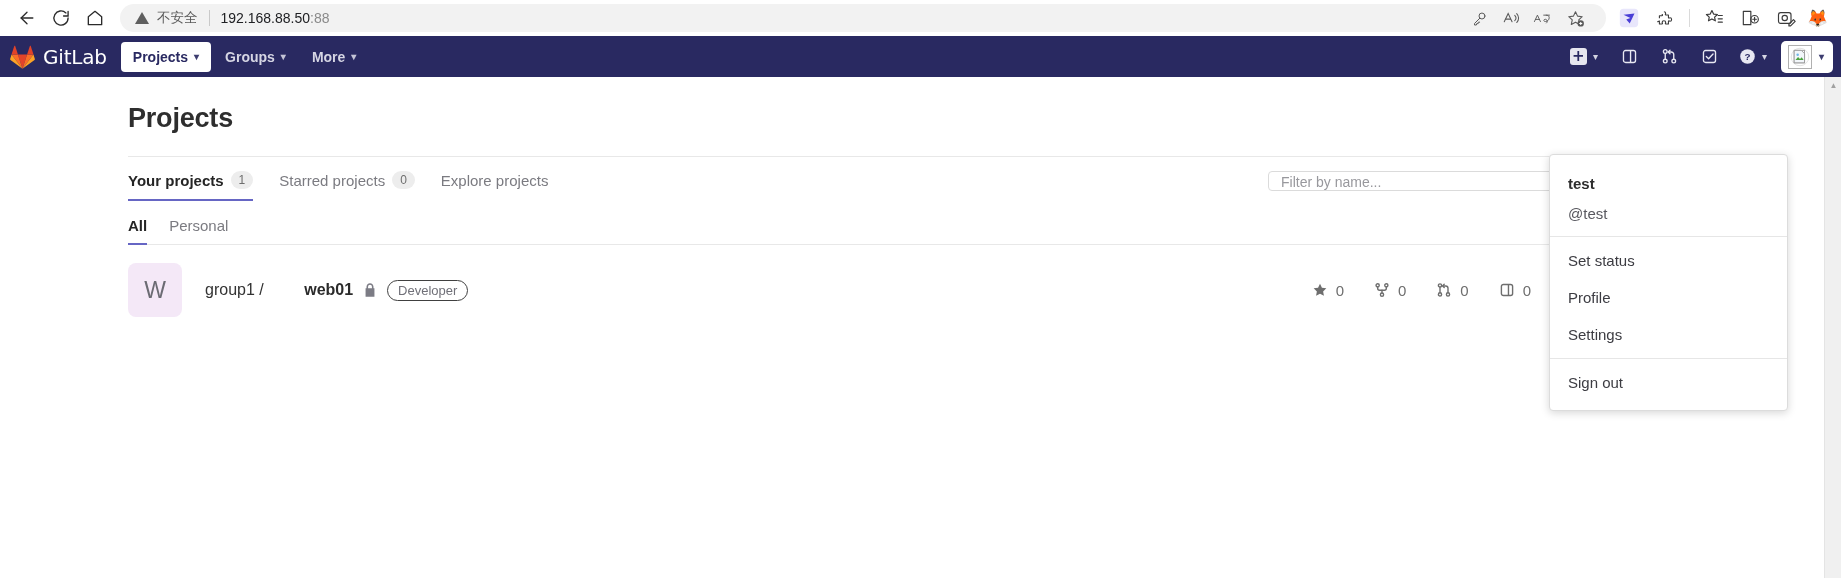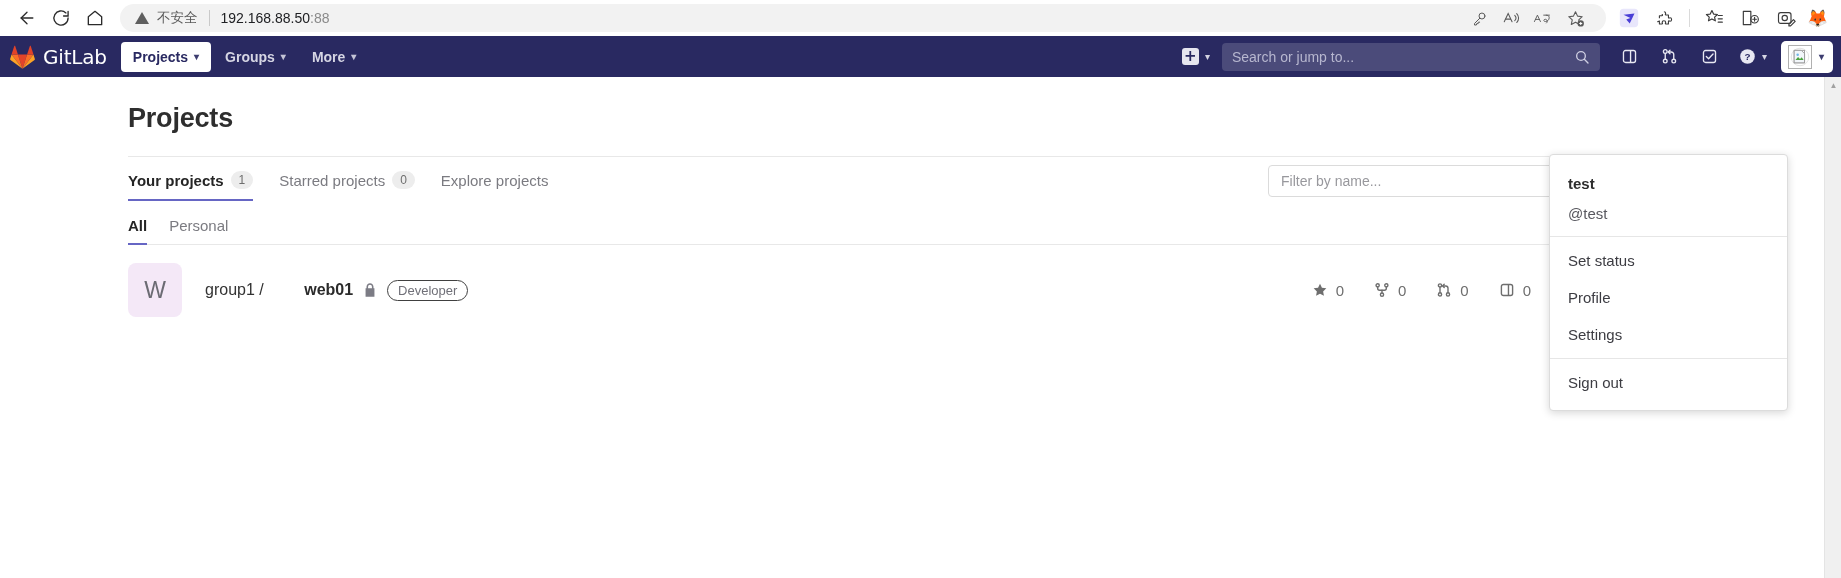--- a/index.html
+++ b/index.html
@@ -212,24 +212,24 @@
     background:#ededed; color:#6e6e6e;
     border-radius:10px; font-size:12px; font-weight:400;
     padding: 1px 8px; line-height:16px;
   }
   .tabs-right {
     margin-left:auto;
     display:flex; align-items:center; gap:10px;
     padding-top: 8px;
   }
   .filter-input {
-    width: 315px; height: 32px;
+    width: 315px; height: 20px;
     border: 1px solid #dbdbdb;
     border-radius: 4px;
-    display:flex; align-items:center;
+    display:flex; align-items:flex-end;
     padding: 0 12px;
     font-size: 14px; color:#98989d;
     background:#fff;
   }
   .sort-btn {
     height:32px;
     border:1px solid #dbdbdb; border-radius:4px;
     display:flex; align-items:center; gap:8px;
     padding: 0 12px;
     font-size:14px; color:#3d3d3d;
@@ -460,27 +460,20 @@
     <span class="caret">▾</span>
   </div>
 
   <div class="gl-right">
 
     <div class="gl-plus">
       <span class="plus-square">+</span>
       <span class="caret">▾</span>
     </div>
 
-    <div class="gl-search">
-      <span class="gl-search-ph">Search or jump to...</span>
-      <svg width="16" height="16" viewBox="0 0 24 24" fill="none" stroke="currentColor" stroke-width="2" stroke-linecap="round">
-        <circle cx="10.5" cy="10.5" r="6.5"></circle>
-          <path d="M15.5 15.5L21 21"></path>
-      </svg>
-    </div>
 
     <div class="gl-icon-btn">
       <svg width="17" height="17" viewBox="0 0 24 24" fill="none" stroke="currentColor" stroke-width="1.9" stroke-linejoin="round">
         <rect x="3.5" y="3.5" width="17" height="17" rx="3"></rect>
         <path d="M13.5 4v16" stroke-linecap="round"></path>
       </svg>
     </div>
 
     <div class="gl-icon-btn">
       <svg width="17" height="17" viewBox="0 0 24 24" fill="none" stroke="currentColor" stroke-width="1.9" stroke-linecap="round">

